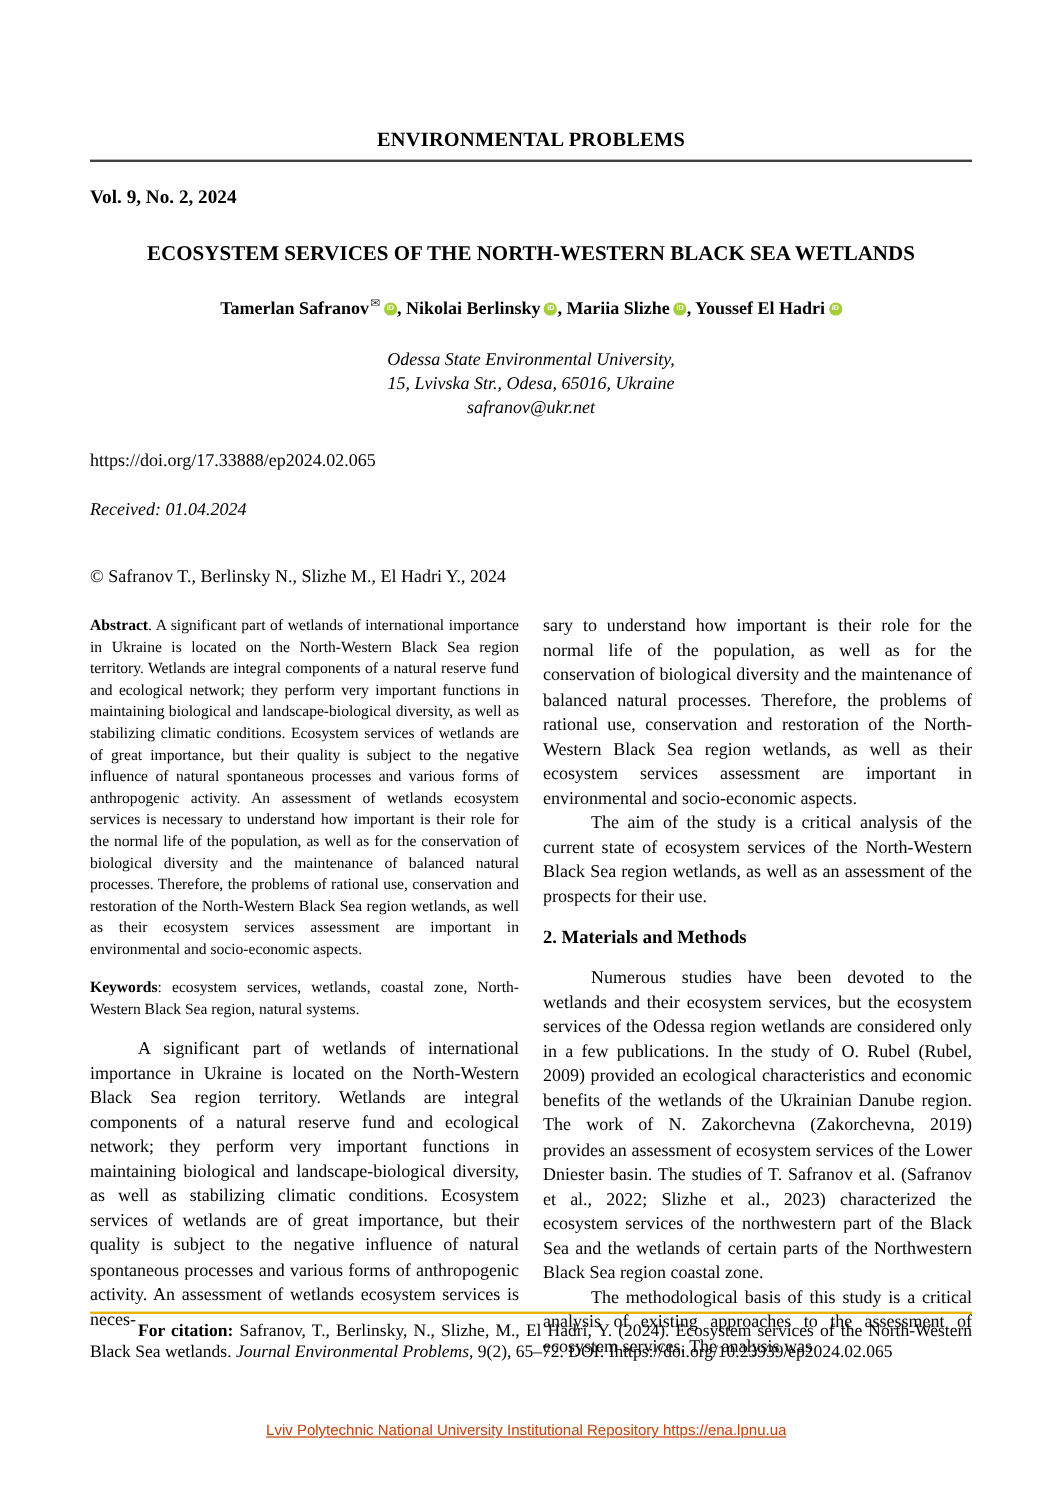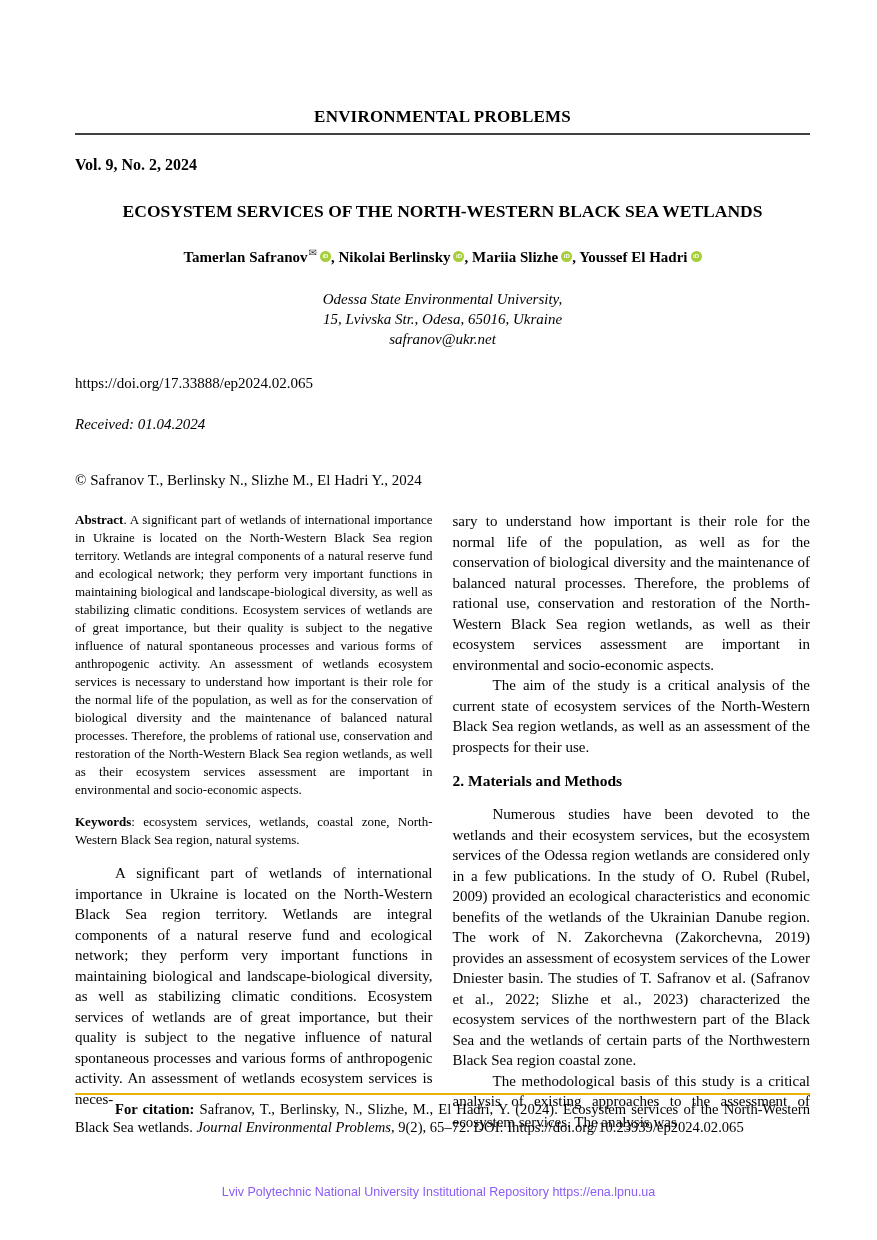--- a/index.html
+++ b/index.html
@@ -117,21 +117,22 @@
   .citation-block .fc-label { font-weight: bold; }
   .citation-block .journal-name { font-style: italic; }
 
   .repository-line {
     position: absolute;
     top: 1185px;
     left: 0; width: 877px;
     text-align: center;
     font-family: "Liberation Sans", sans-serif;
     font-size: 12.5px;
-    color: #8b5cf6;
+    color: #c2410c;
+    text-decoration: underline;
   }
 </style>
 </head>
 <body>
 
 <div class="content">
 
   <div class="running-head">ENVIRONMENTAL PROBLEMS</div>
 
   <div class="vol-line">Vol. 9, No. 2, 2024</div>

